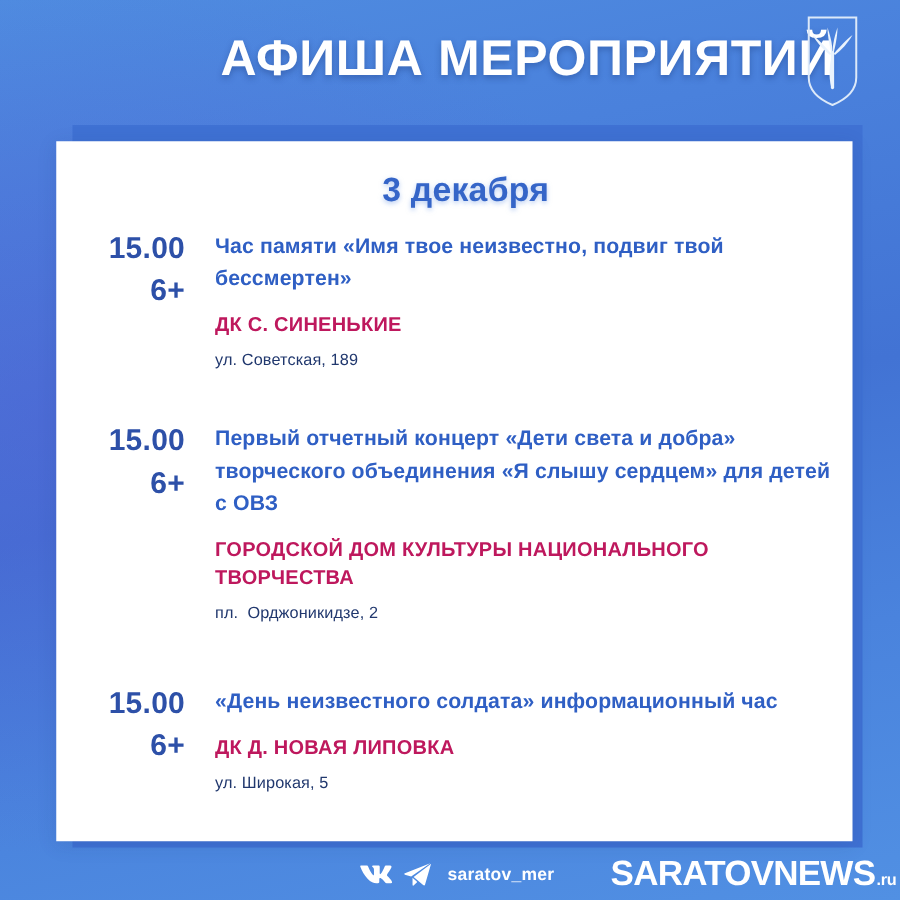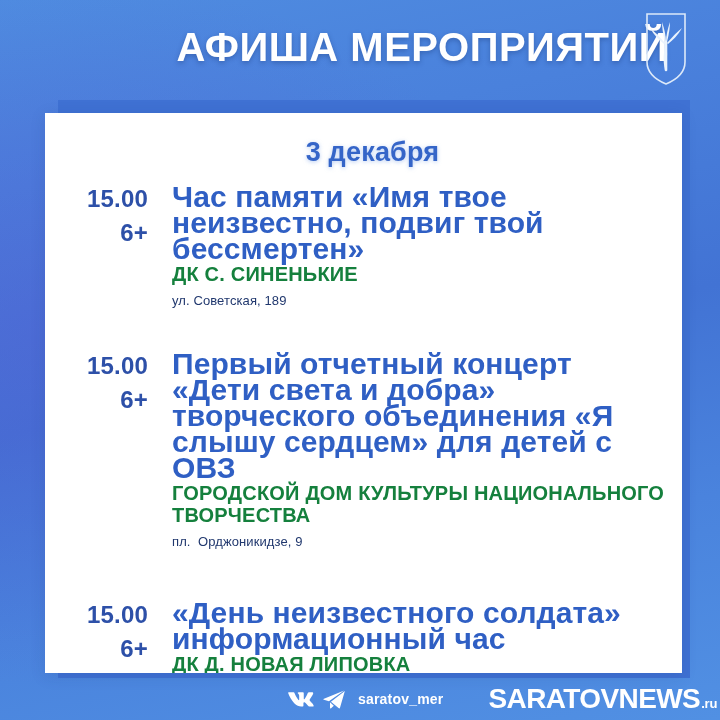--- a/index.html
+++ b/index.html
@@ -99,32 +99,32 @@
     font-weight:bold;
     line-height:30px;
     margin-top:6px;
     letter-spacing:0.2px;
   }
 
   .body { flex:1 1 auto; min-width:0; }
 
   .event-title {
     color:#2f5fc4;
-    font-size:30px;
+    font-size:17px;
     font-weight:bold;
     line-height:26px;
     letter-spacing:0.1px;
   }
   .venue {
-    color:#15803d;
-    font-size:20px;
+    color:#be185d;
+    font-size:16px;
     font-weight:bold;
     line-height:22px;
     letter-spacing:0.2px;
-    margin-top:1px;
+    margin-top:14px;
     text-transform:uppercase;
   }
   .address {
     color:#21386e;
     font-size:13px;
     font-weight:normal;
     line-height:16px;
     margin-top:8px;
     letter-spacing:0.1px;
     white-space:pre;
@@ -205,21 +205,21 @@
       </div>
 
       <div class="event event-2">
         <div class="meta">
           <div class="time">15.00</div>
           <div class="age">6+</div>
         </div>
         <div class="body">
           <div class="event-title">Первый отчетный концерт «Дети света и добра» творческого объединения «Я слышу сердцем» для детей с ОВЗ</div>
           <div class="venue">ГОРОДСКОЙ ДОМ КУЛЬТУРЫ НАЦИОНАЛЬНОГО ТВОРЧЕСТВА</div>
-          <div class="address">пл.  Орджоникидзе, 9</div>
+          <div class="address">пл.  Орджоникидзе, 2</div>
         </div>
       </div>
 
       <div class="event event-3">
         <div class="meta">
           <div class="time">15.00</div>
           <div class="age">6+</div>
         </div>
         <div class="body">
           <div class="event-title">«День неизвестного солдата» информационный час</div>

